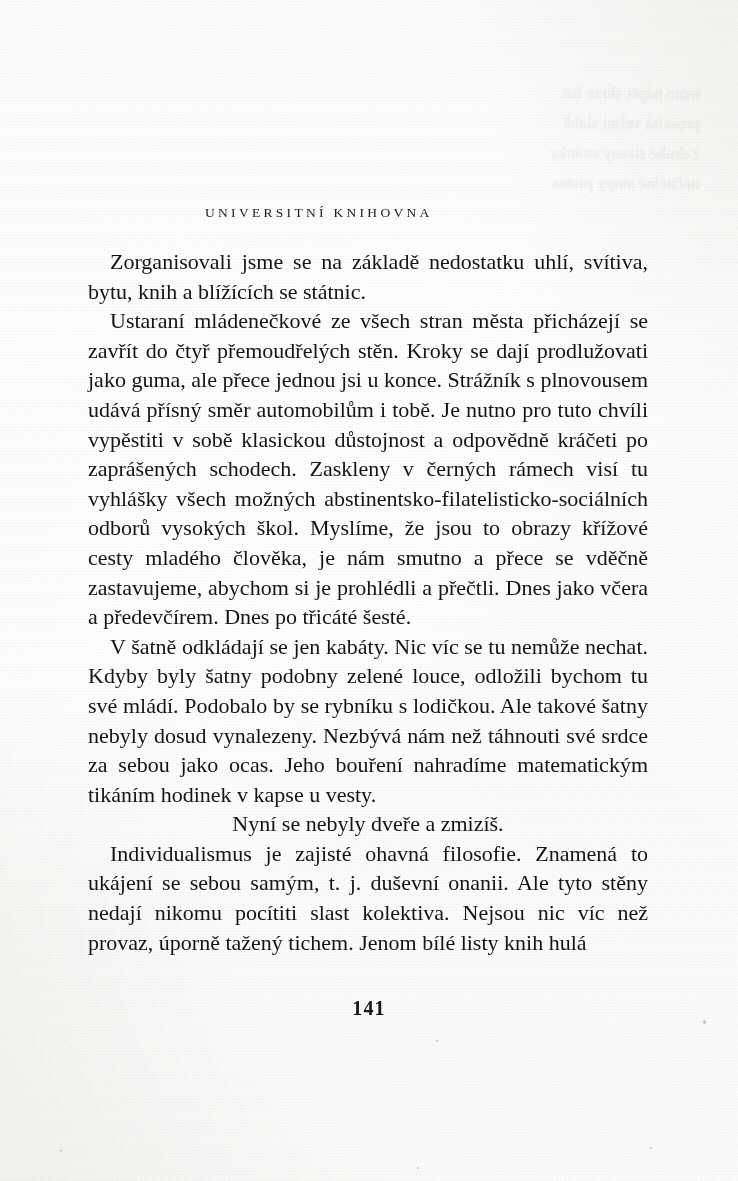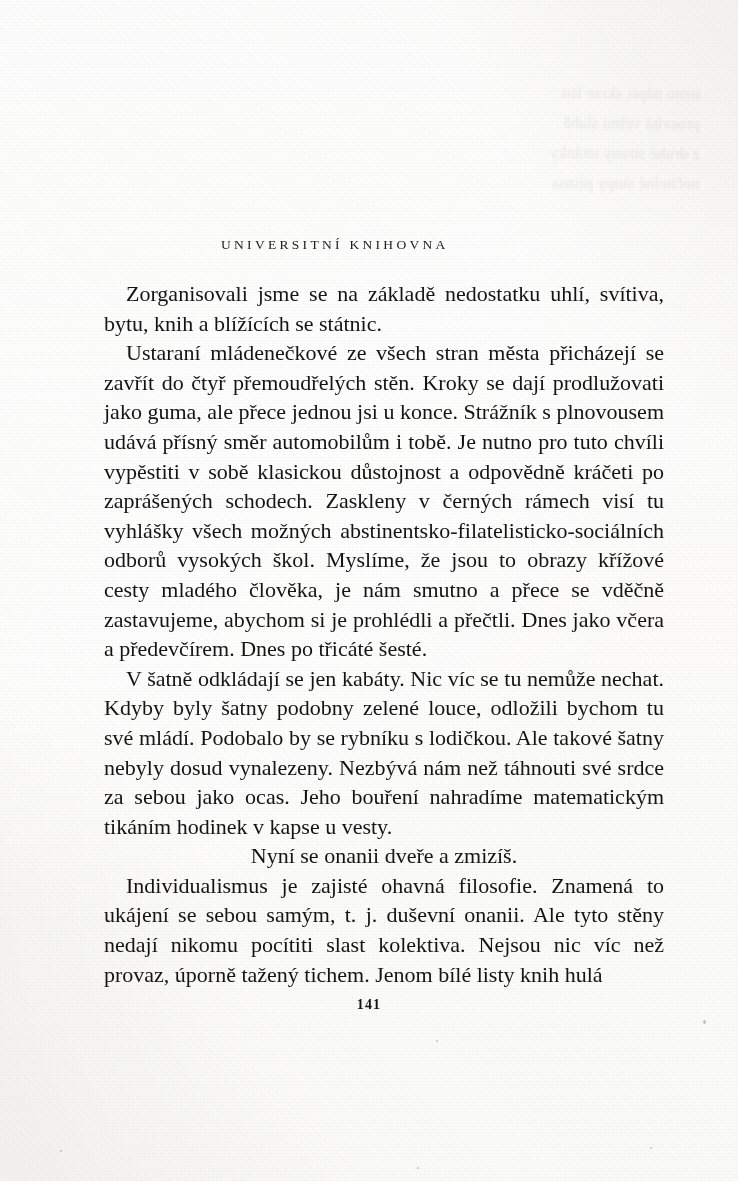--- a/index.html
+++ b/index.html
@@ -52,24 +52,23 @@
   .speck {
     position: absolute;
     background: #8d8a84;
     border-radius: 50%;
     pointer-events: none;
     opacity: 0.5;
   }
 
   .content {
     position: absolute;
-    left: 104px;
+    left: 88px;
     top: 0;
     width: 560px;
-    margin-top: 32px;
   }
 
   .running-head {
     margin-top: 205px;
     font-size: 13.5px;
     letter-spacing: 3.3px;
     text-align: left;
     padding-left: 117px;
     color: #1b1b1b;
     white-space: nowrap;
@@ -96,21 +95,21 @@
     text-align-last: center;
   }
   .gap-before { margin-top: 30px; }
 
   .folio {
     position: absolute;
     left: 0;
     top: 997px;
     width: 738px;
     text-align: center;
-    font-size: 14px;
+    font-size: 20px;
     letter-spacing: 1.2px;
     font-weight: 700;
     color: #151515;
   }
 </style>
 </head>
 <body>
 
 <div class="page">
 
@@ -128,21 +127,21 @@
   <div class="speck" style="left:436px; top:1040px; width:2px; height:2px;"></div>
 
   <div class="content">
 
     <div class="running-head">UNIVERSITNÍ KNIHOVNA</div>
 
     <div class="body-block">
       <p class="para">Zorganisovali jsme se na základě nedostatku uhlí, sví­tiva, bytu, knih a blížících se státnic.</p>
       <p class="para">Ustaraní mládenečkové ze všech stran města přicházejí se zavřít do čtyř přemoudřelých stěn. Kroky se dají prodlužo­vati jako guma, ale přece jednou jsi u konce. Strážník s plno­vousem udává přísný směr automobilům i tobě. Je nutno pro tuto chvíli vypěstiti v sobě klasickou důstojnost a odpověd­ně kráčeti po zaprášených schodech. Zaskleny v černých rá­mech visí tu vyhlášky všech možných abstinentsko-filate­listicko-sociálních odborů vysokých škol. Myslíme, že jsou to obrazy křížové cesty mladého člověka, je nám smutno a přece se vděčně zastavujeme, abychom si je prohlédli a pře­čtli. Dnes jako včera a předevčírem. Dnes po třicáté šesté.</p>
       <p class="para">V šatně odkládají se jen kabáty. Nic víc se tu nemůže ne­chat. Kdyby byly šatny podobny zelené louce, odložili bychom tu své mládí. Podobalo by se rybníku s lodičkou. Ale takové šatny nebyly dosud vynalezeny. Nezbývá nám než táhnouti své srdce za sebou jako ocas. Jeho bouření nahradíme matematickým tikáním hodinek v kapse u vesty.</p>
-      <p class="centered gap-before">Nyní se onanii dveře a zmizíš.</p>
+      <p class="centered gap-before">Nyní se nebyly dveře a zmizíš.</p>
       <p class="para gap-before">Individualismus je zajisté ohavná filosofie. Znamená to ukájení se sebou samým, t. j. duševní onanii. Ale tyto stěny nedají nikomu pocítiti slast kolektiva. Nejsou nic víc než provaz, úporně tažený tichem. Jenom bílé listy knih hulá­</p>
     </div>
 
   </div>
 
   <div class="folio">141</div>
 
 </div>
 
 </body></html>

